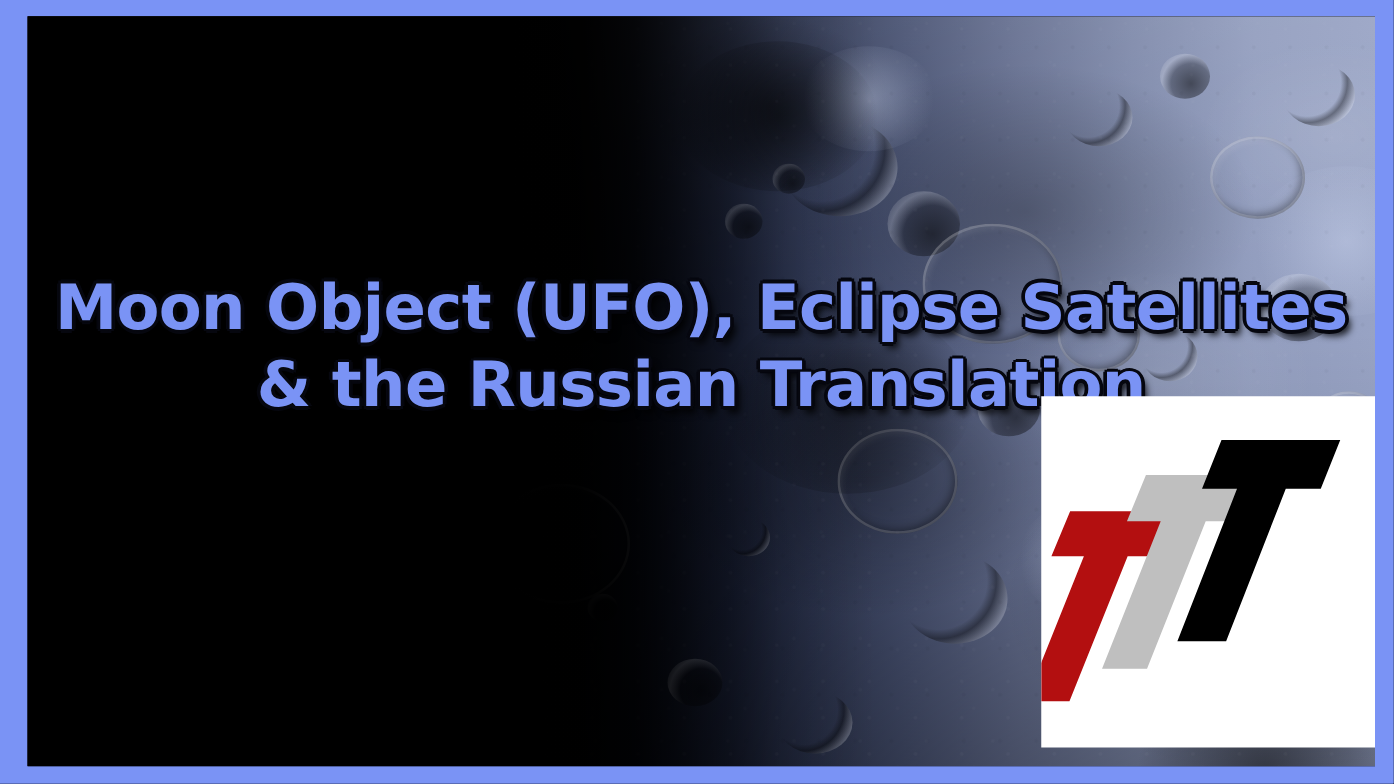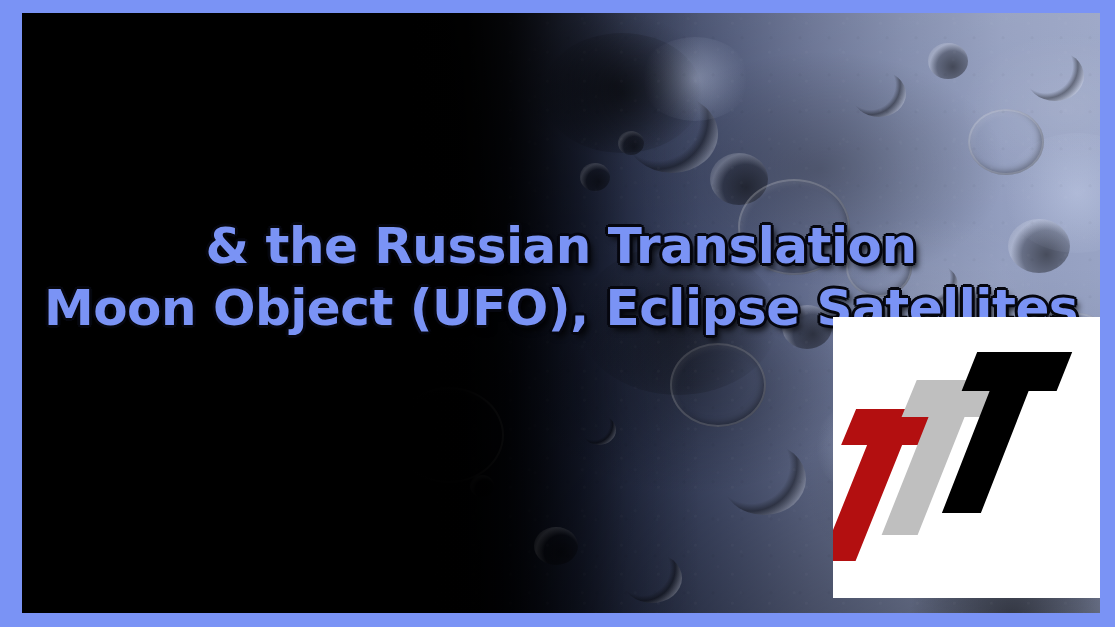--- a/index.html
+++ b/index.html
@@ -233,22 +233,22 @@
       <div class="highlight" style="left:618px; top:24px;  width:110px; height:84px;"></div>
       <div class="shadowblob" style="left:556px; top:232px; width:200px; height:150px;"></div>
       <div class="shadowblob" style="left:880px; top:540px; width:220px; height:130px;"></div>
       <div class="shadowblob" style="left:520px; top:20px;  width:160px; height:120px;"></div>
 
       <div class="moon-grain"></div>
       <div class="terminator"></div>
     </div>
 
     <div class="title-block">
+      <span class="title-line" style="color: rgb(122, 147, 245);">Moon Object (UFO), Eclipse Satellites</span>
       <span class="title-line" style="color: rgb(122, 147, 245);">&amp; the Russian Translation</span>
-      <span class="title-line" style="color: rgb(122, 147, 245);">Moon Object (UFO), Eclipse Satellites</span>
     </div>
 
     <div class="logo-card" style="background: rgb(255, 255, 255);">
       <svg class="logo-svg" viewBox="0 0 267 281" xmlns="http://www.w3.org/2000/svg">
 
         <path d="M 27 92 L 112 92 L 104 128 L 80 128 L 56 244 L 21 244 L 45 128 L 19 128 Z" fill="#b30f10" transform="skewX(-11) translate(14,0)"></path>
 
         <path d="M 82 63 L 170 63 L 162 100 L 137 100 L 113 218 L 77 218 L 101 100 L 74 100 Z" fill="#bfbfbf" transform="skewX(-11) translate(14,0)"></path>
 
         <path d="M 137 35 L 232 35 L 224 74 L 196 74 L 172 196 L 133 196 L 157 74 L 129 74 Z" fill="#000000" transform="skewX(-11) translate(14,0)"></path>

